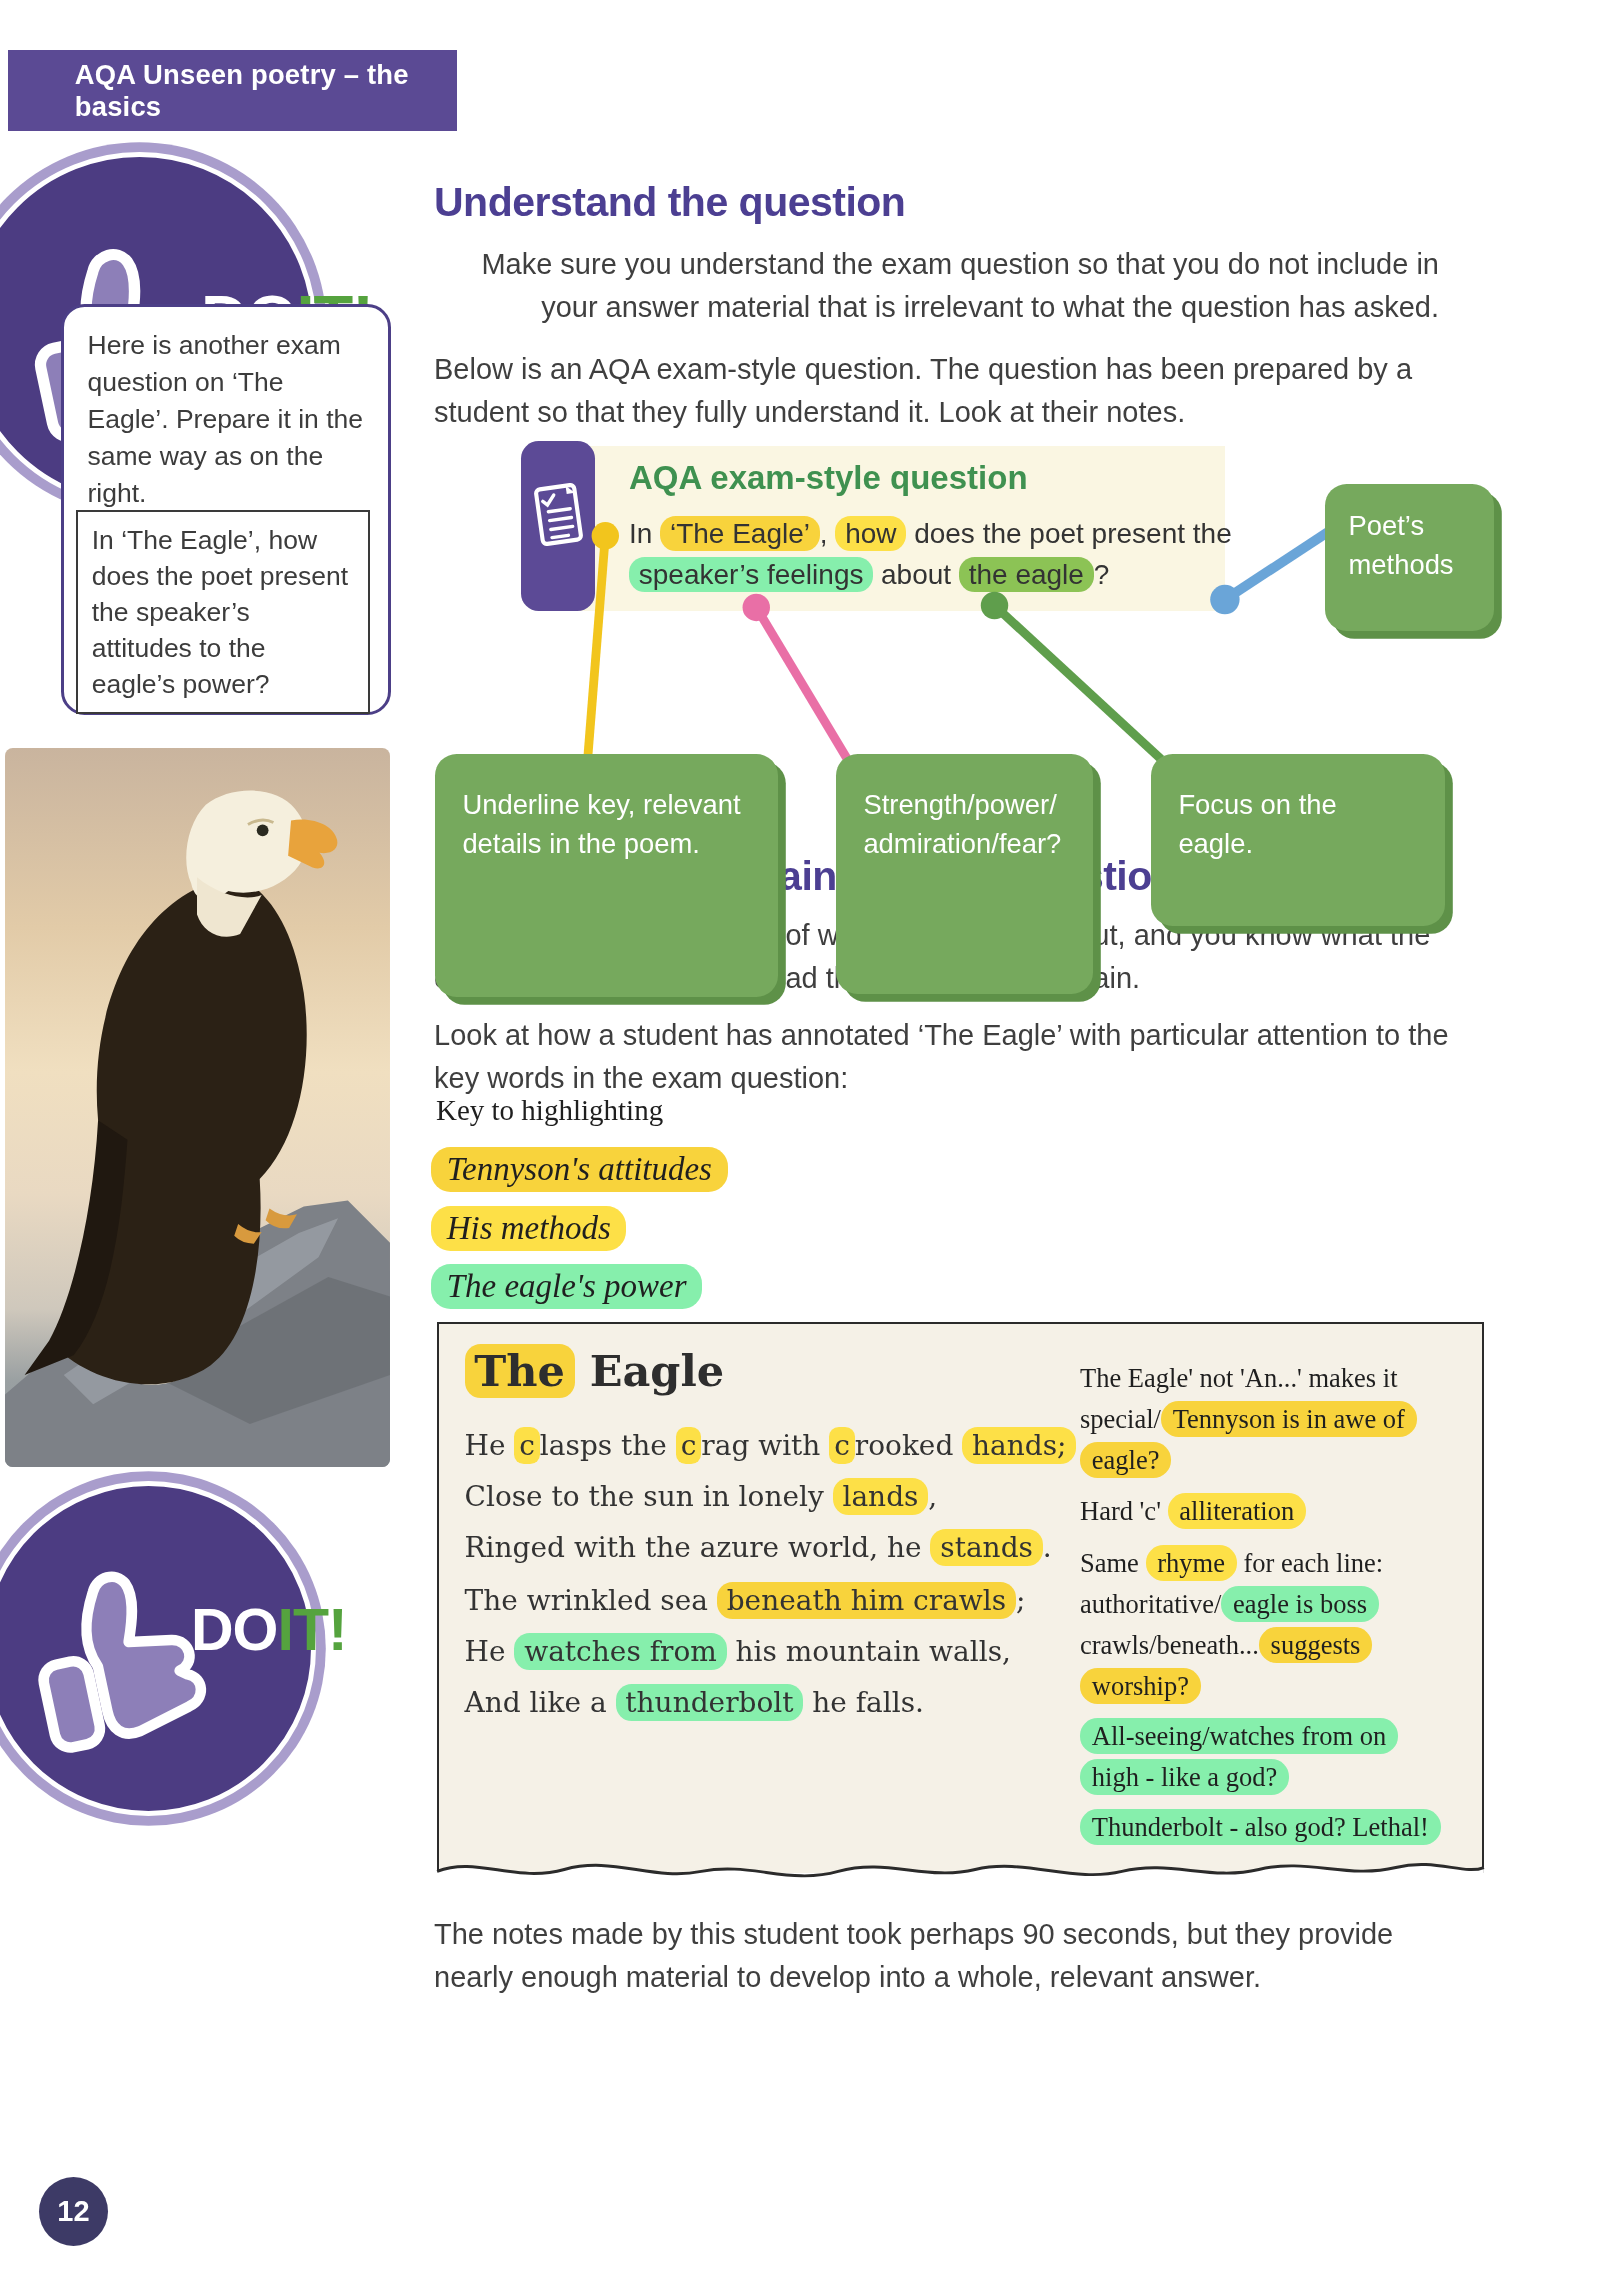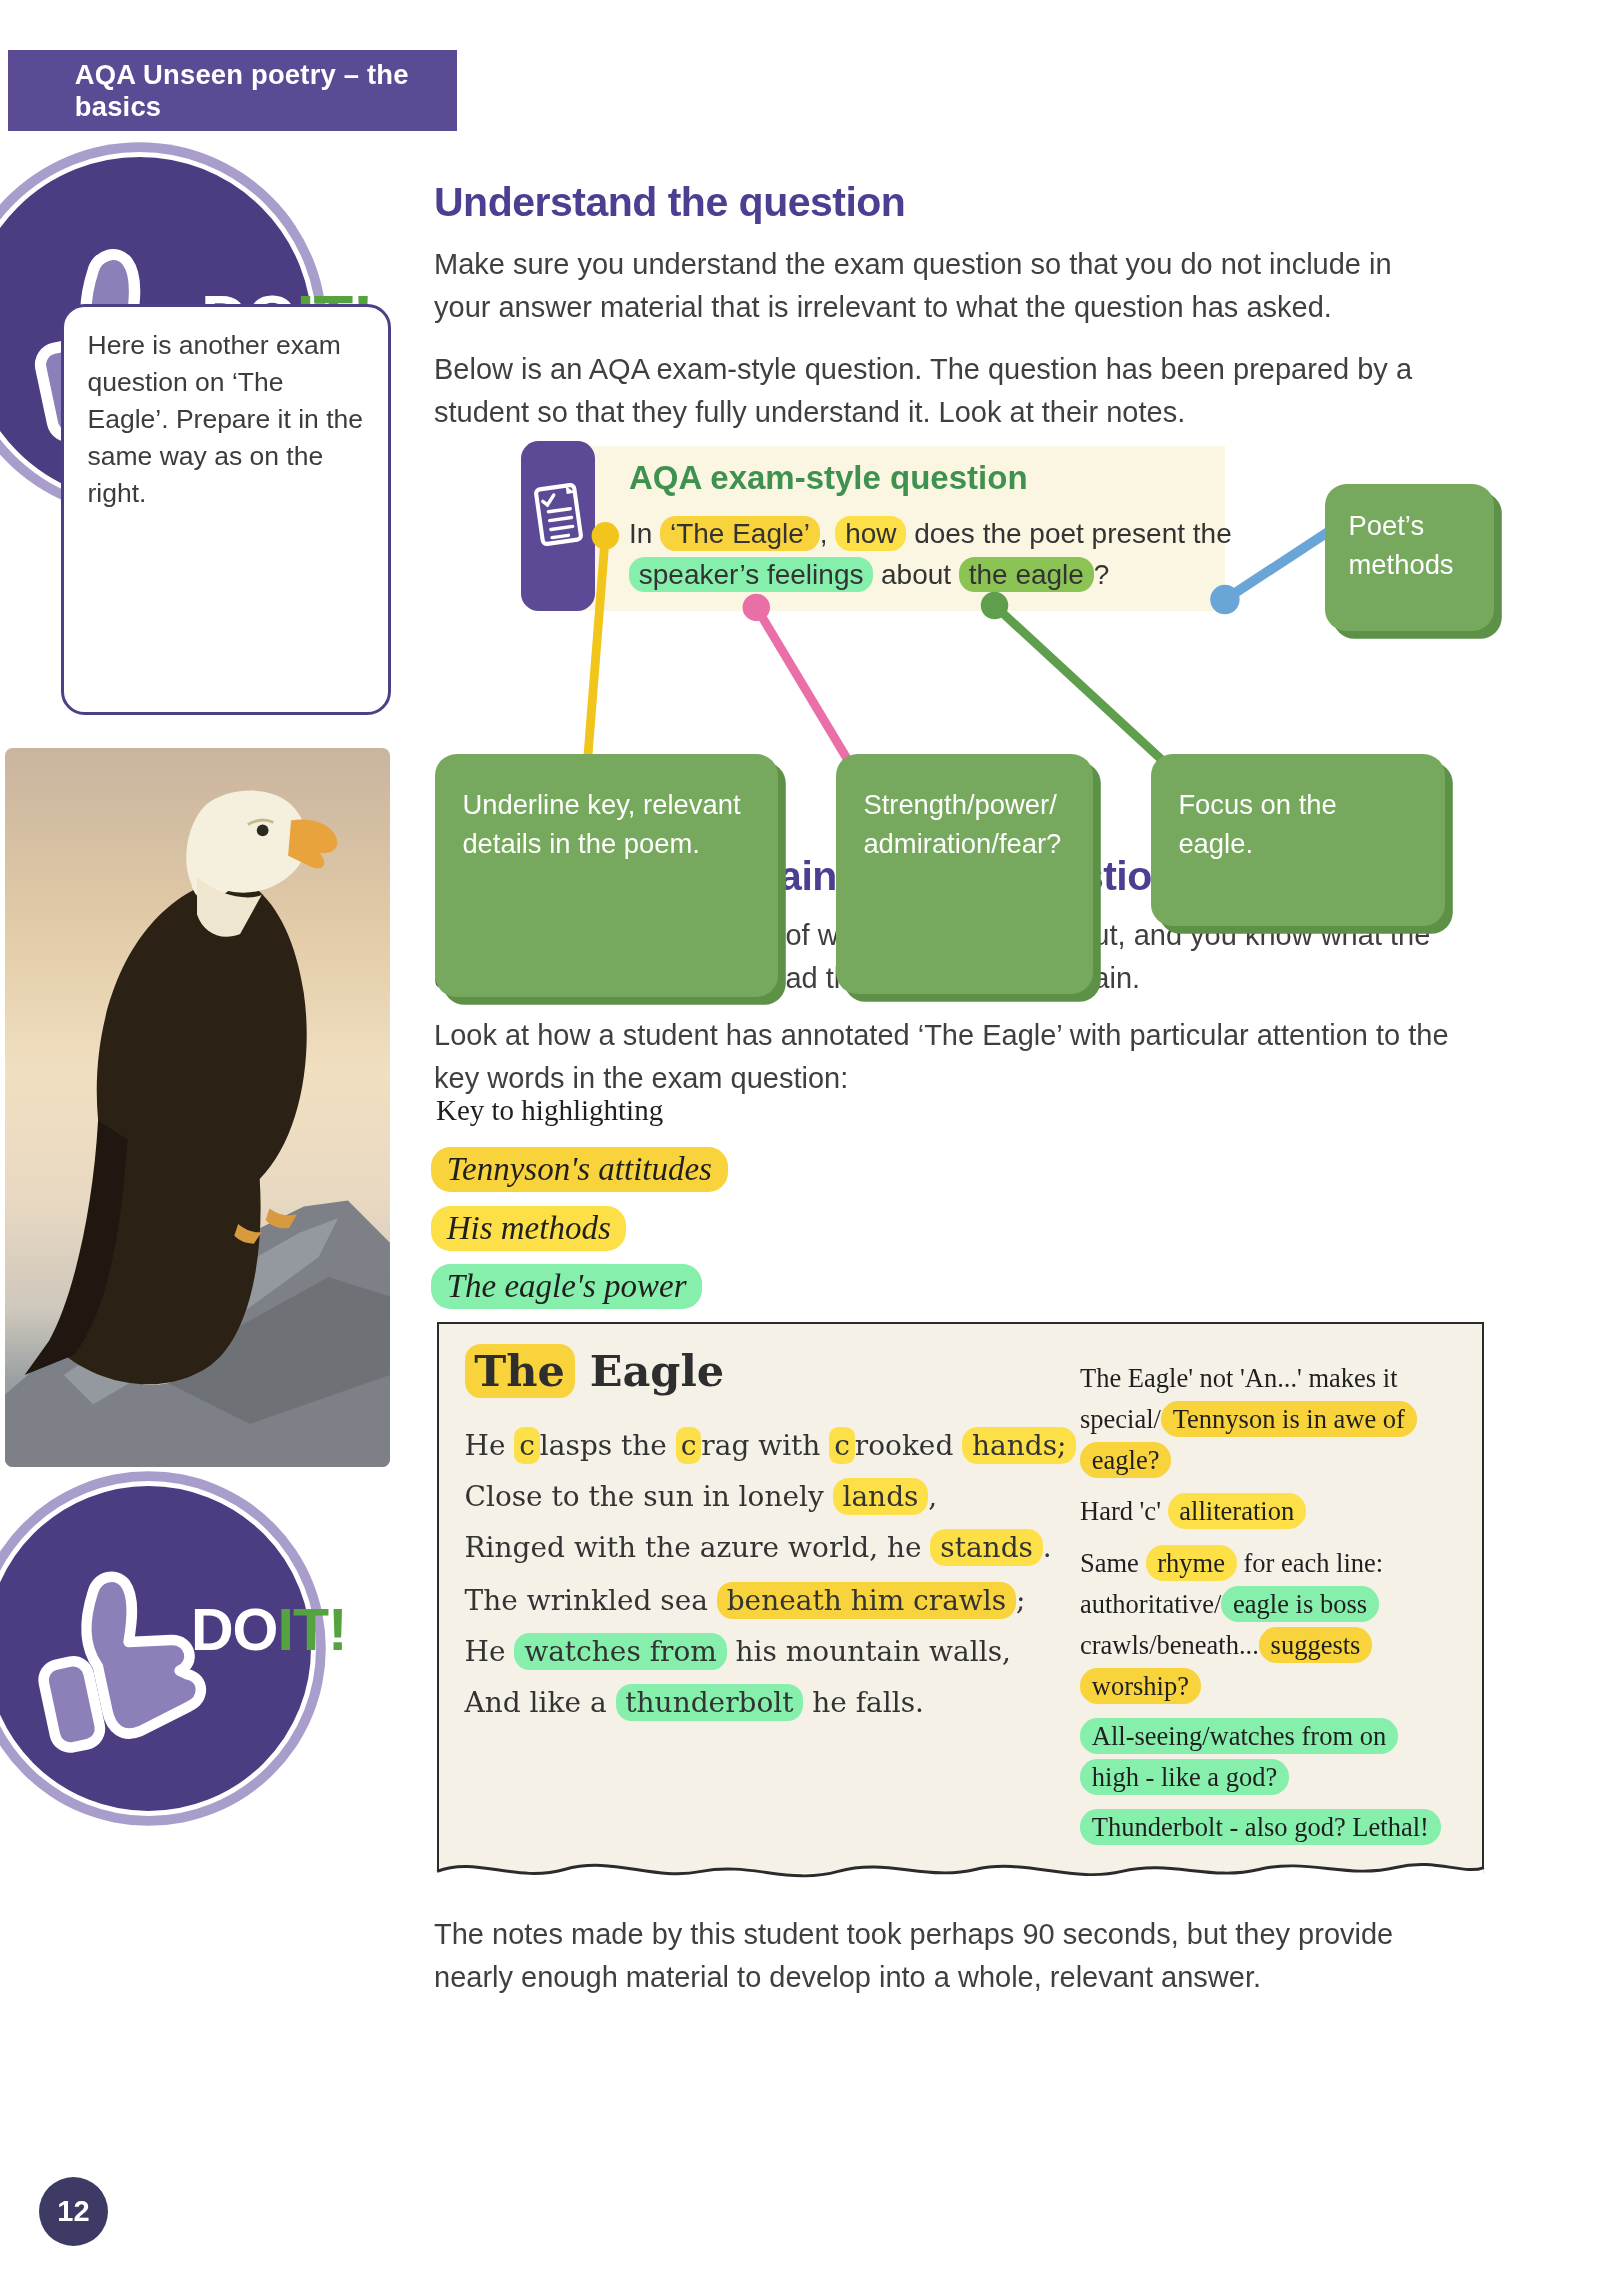--- a/index.html
+++ b/index.html
@@ -82,20 +82,21 @@
       <path d="M46,64 C40,50 44,36 52,22 C56,14 67,13 71,21 C75,30 70,44 66,54 L90,58 C101,60 101,74 91,76 L95,79 C104,83 102,95 92,97 L62,105 C51,107 46,100 46,90 Z" fill="#8d7fb8" stroke="#fff" stroke-width="6" stroke-linejoin="round"></path>
     </g>
   </svg>
   <div class="abs doit-text" style="left:201px;top:253px;z-index:2;">
     <span>DO</span><span class="it">IT!</span>
   </div>
 
   <div class="abs bubble" style="left:61px;top:304px;width:324px;height:405px;">
     <div class="bubble-text" style="padding:19.6px 21.6px 0 23.5px;">Here is another exam question on ‘The Eagle’. Prepare it in the same way as on the right.</div>
   </div>
+  <div class="abs q-box" style="left:76px;top:510px;width:263px;padding:9.8px 13.7px;">In ‘The Eagle’, how does the poet present the speaker’s attitudes to the eagle’s power?</div>
 
   <svg class="abs" style="left:4.9px;top:748px;border-radius:7.8px;" width="385" height="719" viewBox="0 0 393 734">
     <defs>
       <linearGradient id="sky" x1="0" y1="0" x2="0" y2="1">
         <stop offset="0" stop-color="#c9b49e"></stop>
         <stop offset="0.25" stop-color="#e2cba8"></stop>
         <stop offset="0.45" stop-color="#f0dfc0"></stop>
         <stop offset="0.62" stop-color="#e9d9c2"></stop>
         <stop offset="0.78" stop-color="#cfc8bc"></stop>
         <stop offset="0.88" stop-color="#9aa0a2"></stop>
@@ -112,21 +113,21 @@
     <path d="M205,58 C230,38 277,38 296,62 C311,80 312,102 300,120 C284,142 254,152 228,146 C210,160 194,158 190,138 C180,116 185,78 205,58 Z" fill="#f5efdd"></path>
     <path d="M196,132 C220,152 248,156 262,150 L240,190 C220,198 202,188 196,170 Z" fill="#efe6d0"></path>
     <path d="M292,74 C316,70 336,80 339,94 C341,103 333,109 321,107 C330,117 326,126 314,122 L289,110 Z" fill="#e8a33c"></path>
     <circle cx="263" cy="84" r="6" fill="#2a2a20"></circle>
     <path d="M248,78 q14,-8 26,-2" stroke="#c9b98f" stroke-width="3" fill="none"></path>
     <path d="M270,470 q14,10 28,6 l-8,14 q-14,2 -24,-8 Z" fill="#d89a3e"></path>
     <path d="M238,486 q12,10 24,8 l-8,12 q-12,0 -20,-8 Z" fill="#d89a3e"></path>
   </svg>
 
   <h1 class="abs sec" style="left:434px;top:179px;">Understand the question</h1>
-  <div class="abs para" style="left:434px;top:243px;width:1005px;">Make sure you understand the exam question so that you do not include in your answer material that is irrelevant to what the question has asked.</div>
+  <div class="abs para" style="left:434px;top:243px;width:1005px;text-align:right;">Make sure you understand the exam question so that you do not include in your answer material that is irrelevant to what the question has asked.</div>
   <div class="abs para" style="left:434px;top:348px;width:1005px;">Below is an AQA exam-style question. The question has been prepared by a student so that they fully understand it. Look at their notes.</div>
 
   <div class="abs" id="exam-cream"></div>
   <div class="abs" id="exam-tab">
     <svg style="margin:37px auto 0 auto;" width="55" height="73" viewBox="0 0 80 100">
       <g transform="rotate(-8 40 50)" stroke="#fff" fill="none" stroke-linecap="round">
         <rect x="12" y="10" width="56" height="80" rx="6" stroke-width="6"></rect>
         <path d="M56,10 L68,22 L56,22 Z" fill="#fff" stroke="none"></path>
         <path d="M20,28 l6,6 l11,-13" stroke-width="5"></path>
         <path d="M26,44 H58 M26,57 H58 M26,70 H58 M26,82 H50" stroke-width="5"></path>

